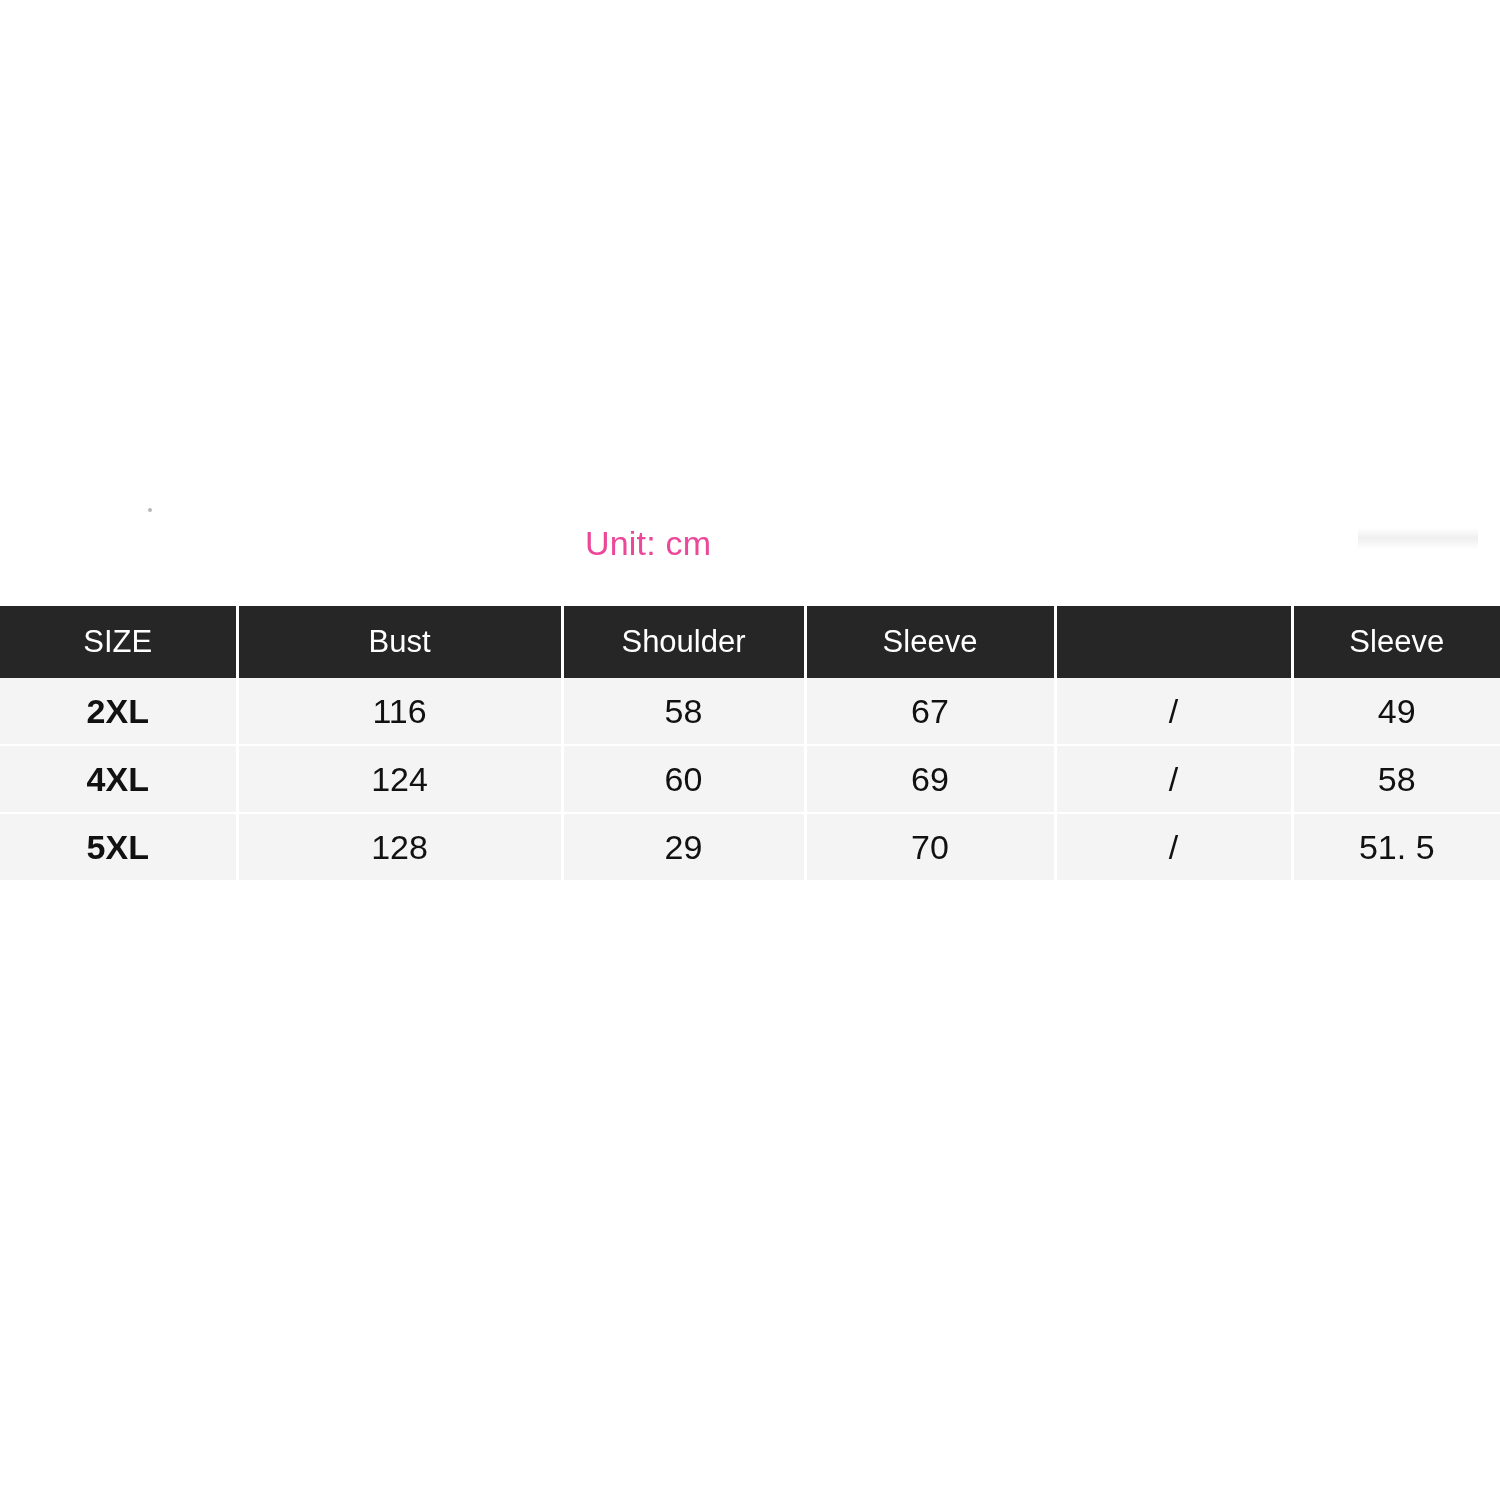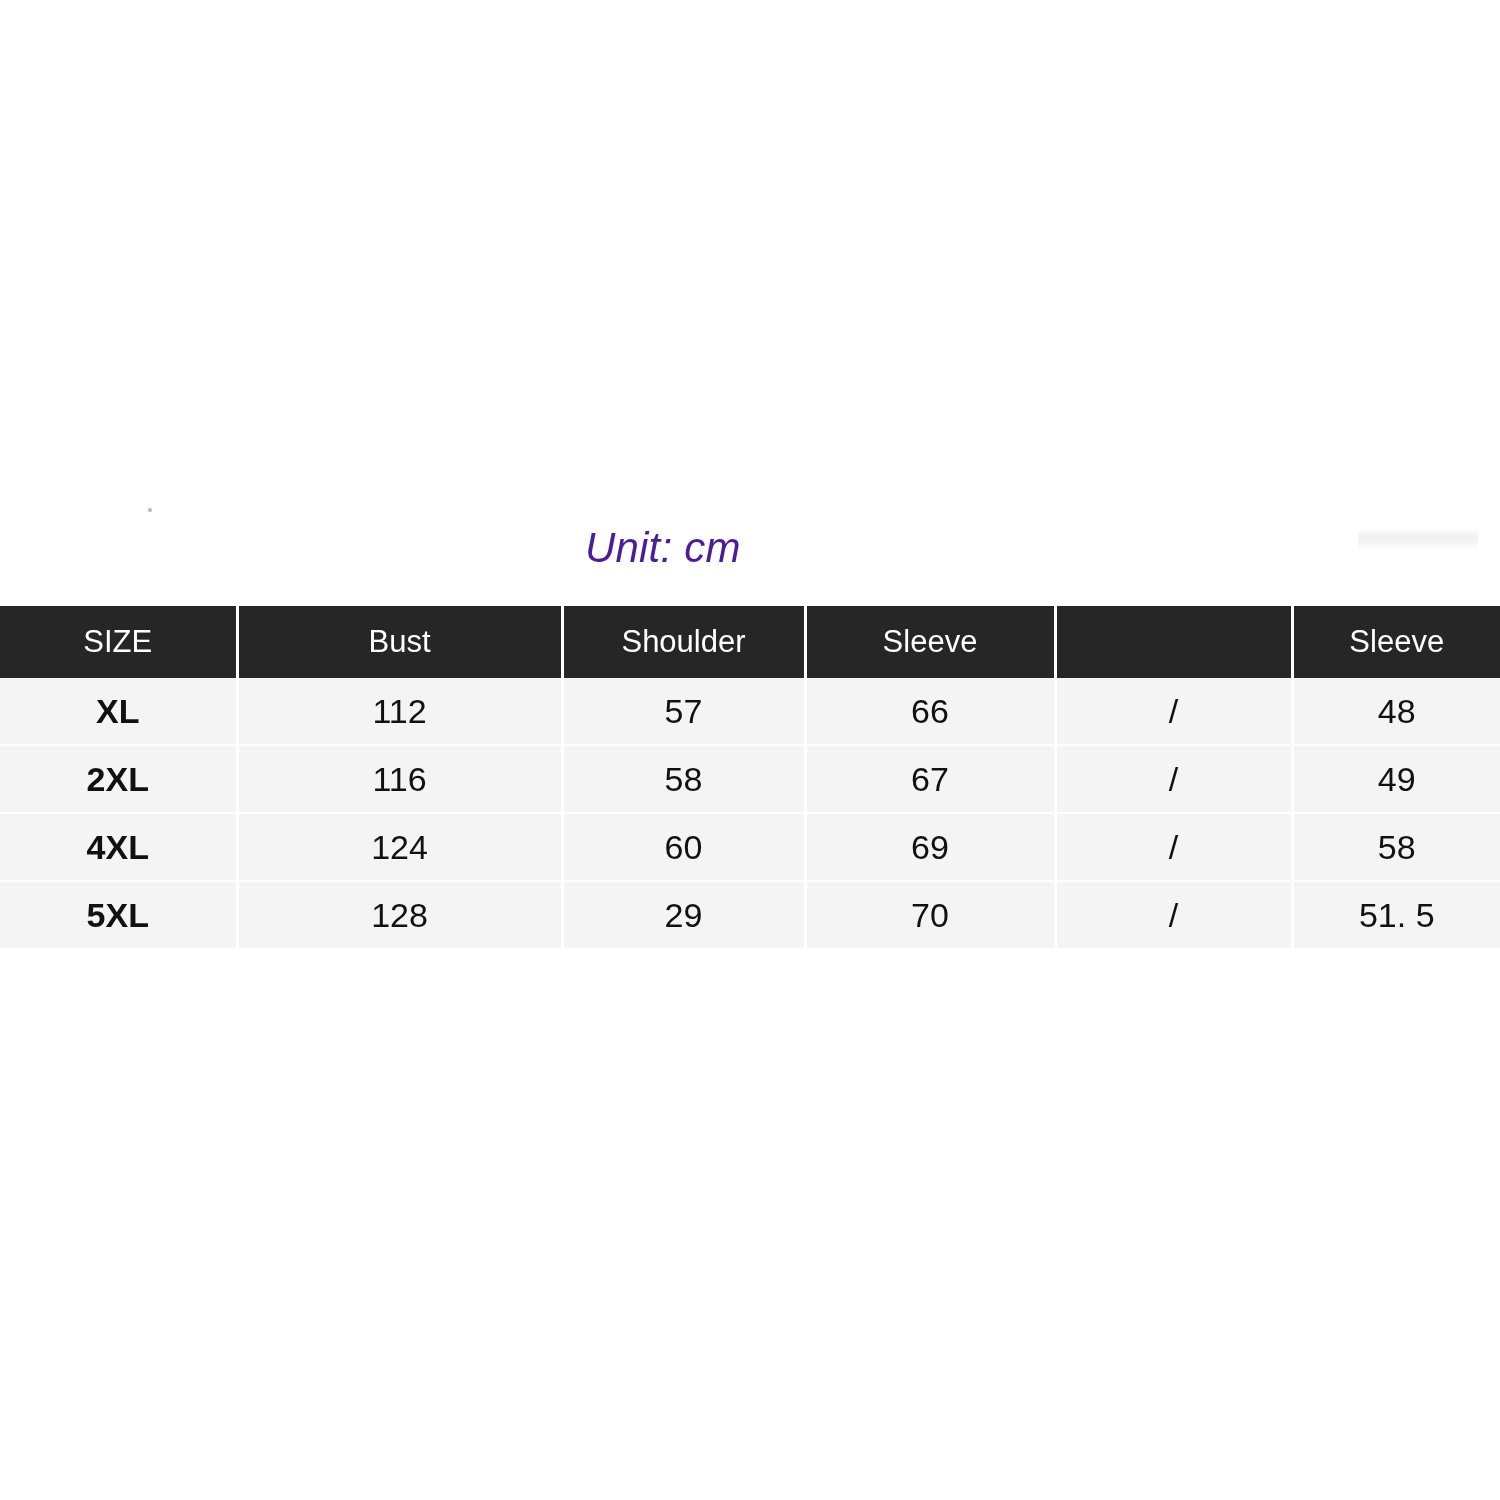--- a/index.html
+++ b/index.html
@@ -43,25 +43,24 @@
     width: 120px;
     height: 22px;
     background: linear-gradient(to bottom, rgba(255,255,255,0) 0%, rgba(235,235,235,0.9) 45%, rgba(255,255,255,0) 100%);
     opacity: 0.85;
   }
 
   .unit-label {
     position: absolute;
     left: 585px;
     top: 524px;
-    font-size: 42px;
-    color: #4c1d95;
+    font-size: 34px;
+    color: #ec4899;
     letter-spacing: 0.2px;
     white-space: nowrap;
-    font-style: italic;
   }
 
   .table-wrap {
     position: absolute;
     left: 0;
     top: 575px;
     width: 1500px;
     margin-top: 31px;
   }
 
@@ -142,28 +141,20 @@
           <th>SIZE</th>
           <th>Bust</th>
           <th>Shoulder</th>
           <th>Sleeve</th>
           <th></th>
           <th>Sleeve</th>
         </tr>
       </thead>
       <tbody>
         <tr>
-          <td class="size-cell">XL</td>
-          <td>112</td>
-          <td>57</td>
-          <td>66</td>
-          <td>/</td>
-          <td>48</td>
-        </tr>
-        <tr>
           <td class="size-cell">2XL</td>
           <td>116</td>
           <td>58</td>
           <td>67</td>
           <td>/</td>
           <td>49</td>
         </tr>
         <tr>
           <td class="size-cell">4XL</td>
           <td>124</td>

